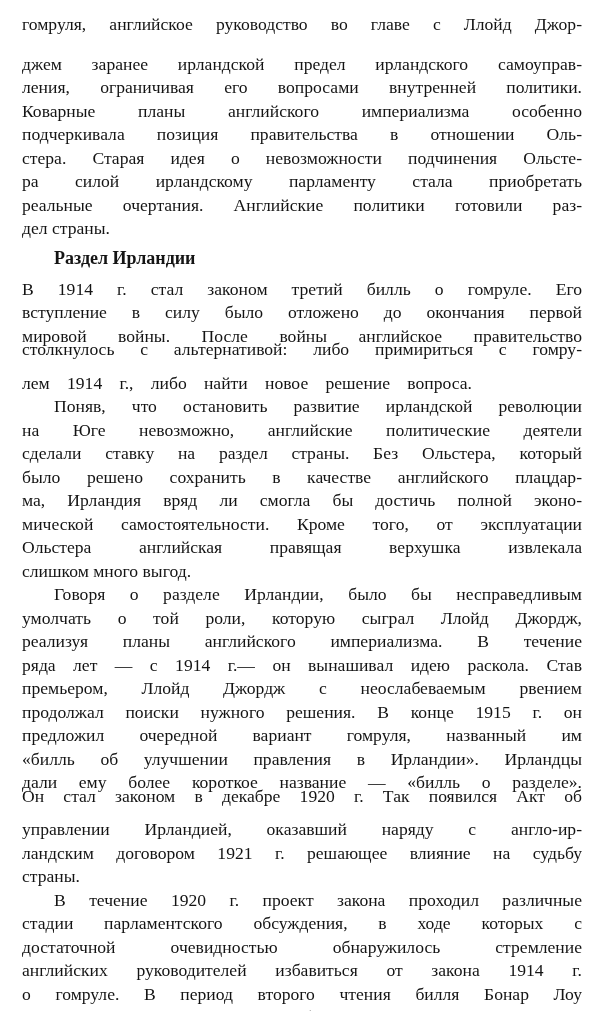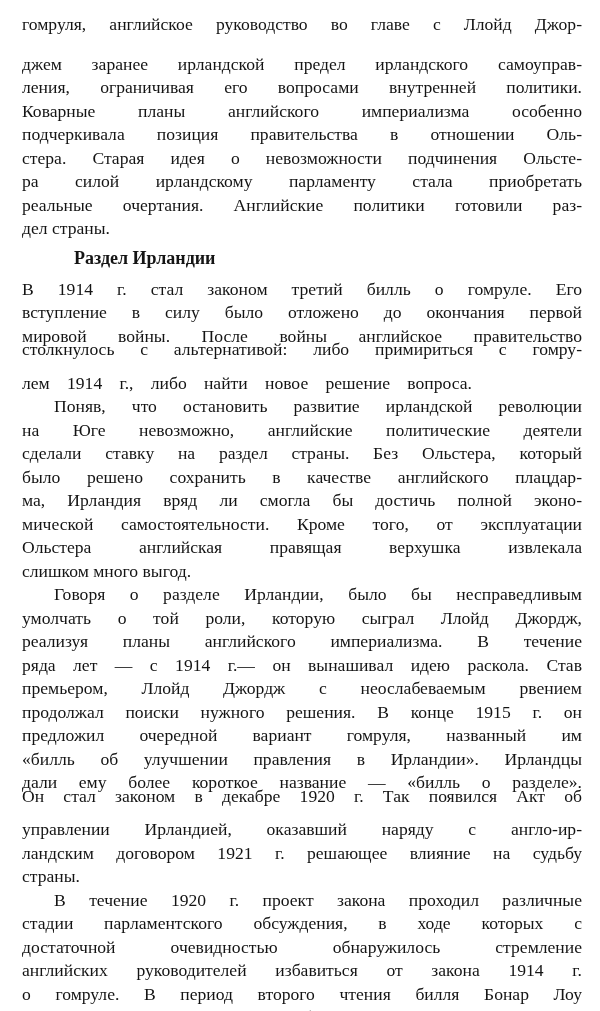--- a/index.html
+++ b/index.html
@@ -5,21 +5,21 @@
   html, body { margin:0; padding:0; background:#fff; }
   body { width:600px; height:1011px; position:relative; overflow:hidden;
          font-family:"DejaVu Serif", "Liberation Serif", serif; color:#141414; }
   .page { position:absolute; left:22px; top:0; width:560px; }
   .line { position:absolute; left:0; width:560px; height:24px; font-size:17.6px; line-height:24px;
           white-space:nowrap; text-align:justify; text-align-last:justify; letter-spacing:0px;
           font-family:"Liberation Serif", serif; transform-origin:left center; }
   .line.last { text-align-last:left; }
   .line.indent { left:32px; width:528px; }
   .heading { position:absolute; left:54px; font-weight:bold; font-size:18px; line-height:24px;
-             font-family:"Liberation Serif", serif;margin-left:20px; }
+             font-family:"Liberation Serif", serif; }
   .pagenum { position:absolute; left:22px; top:1013px; font-weight:bold; font-size:19px;
              font-family:"Liberation Serif", serif; font-style:italic; }
 </style>
 </head>
 <body>
 
 <div class="page">
 
   <div>
     <div class="line" style="top:12px">гомруля, английское руководство во главе с Ллойд Джор-</div>

